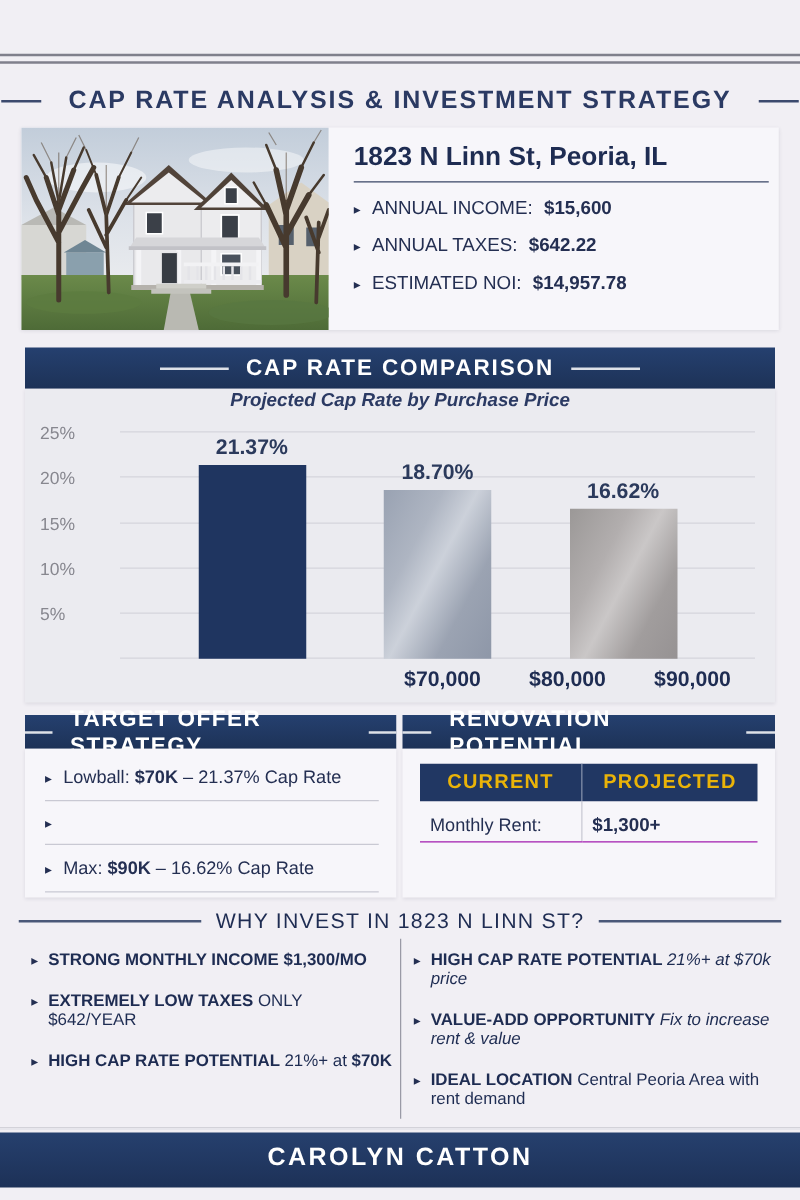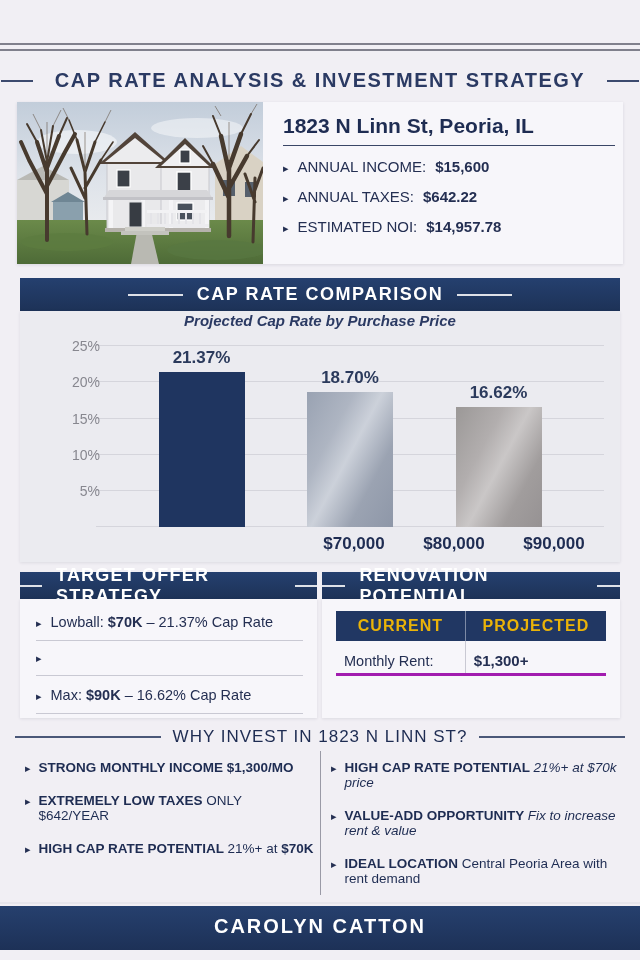--- a/index.html
+++ b/index.html
@@ -29,21 +29,21 @@
   
   .banner { background:linear-gradient(180deg,#25406f 0%,#1d3257 100%); color:#fff; display:flex; align-items:center; justify-content:center; gap:14px; }
   .banner-main { margin:14px 20px 0; height:33px; font-size:18px; font-weight:bold; letter-spacing:1.5px; }
   .banner-dash { height:2px; background:rgba(255,255,255,.85); }
   .dash-lg { width:55px; } .dash-sm { width:26px; }
   
   .chart-panel { margin:0 20px; background:#ebebf0; padding:1px 0 8px; box-shadow:0 1px 3px rgba(40,40,70,.10); }
   .chart-subtitle { text-align:center; font-size:15px; font-style:italic; font-weight:bold; color:#2b3a63; }
   .plot { position:relative; height:188px; margin:10px 12px 0; }
   .gridline { position:absolute; left:64px; right:4px; height:1px; background:#d5d5dc; }
-  .ytick { position:absolute; left:16px; width:52px; text-align:right; font-size:14px; color:#87878f; transform:translateY(50%); }
+  .ytick { position:absolute; left:0; width:52px; text-align:left; font-size:14px; color:#87878f; transform:translateY(50%); }
   .bars { position:absolute; left:64px; right:4px; top:0; bottom:0; display:flex; justify-content:space-evenly; align-items:flex-end; }
   .bar-group { display:flex; flex-direction:column; align-items:center; justify-content:flex-end; height:100%; }
   .bar-value { font-size:17px; font-weight:bold; color:#2b3a5c; margin-bottom:4px; }
   .bar { width:86px; }
   .bar-navy { background:#1f3560; }
   .bar-silver1 { background:linear-gradient(118deg,#99a2b2 0%,#aeb5c2 30%,#ccd1da 48%,#9ba3b2 72%,#8e97a8 100%); }
   .bar-silver2 { background:linear-gradient(118deg,#9b9897 0%,#b2aeae 32%,#cac7c7 50%,#a19d9d 74%,#969293 100%); }
   .xlabels { display:flex; justify-content:flex-end; margin:7px 16px 0 76px; }
   .xlabel { width:100px; text-align:center; font-size:17px; font-weight:bold; color:#1e2c52; }
   
@@ -53,21 +53,21 @@
   .panel-right { flex:1; }
   .banner-sub { height:27px; font-size:18px; font-weight:bold; letter-spacing:1.2px; }
   .panel-body { background:#f7f6fa; flex:1; box-shadow:0 1px 3px rgba(40,40,70,.10); }
   .offer-list { padding:4px 14px 4px 16px; }
   .offer-item { display:flex; align-items:baseline; gap:9px; font-size:14.5px; color:#242f52; padding:11px 0 10px; border-bottom:1px solid #c9c9d3; }
   .offer-item:last-child { border-bottom:1px solid #c9c9d3; }
   
   .reno-table { margin:12px 14px 10px; width:calc(100% - 28px); border-collapse:collapse; }
   .reno-table th { background:#213763; color:#eab308; font-size:16px; font-weight:bold; letter-spacing:1px; padding:6px 4px; }
   .reno-table th + th { border-left:1px solid #7d8aa6; }
-  .reno-table td { font-size:14.5px; color:#242f52; padding:11px 8px 4px; border-bottom:3px solid #a21caf; }
+  .reno-table td { font-size:14.5px; color:#242f52; padding:11px 8px 4px; border-bottom:1px solid #a21caf; }
   .reno-table td + td { border-left:1px solid #c9c9d3; font-weight:bold; font-size:15px; }
   
   .why { margin:9px 15px 0; }
   .why-title-row { display:flex; align-items:center; gap:12px; }
   .why-line { flex:1; height:2px; background:#4a5878; }
   .why-title { font-size:17px; font-weight:normal; letter-spacing:1px; color:#1e2c52; white-space:nowrap; }
   .why-cols { display:flex; margin-top:4px; }
   .why-col { width:50%; }
   .why-col + .why-col { border-left:1px solid #9a9aa6; }
   .why-item { display:flex; align-items:baseline; gap:8px; font-size:13.5px; color:#1e2c52; padding:9px 4px 9px 10px; }

